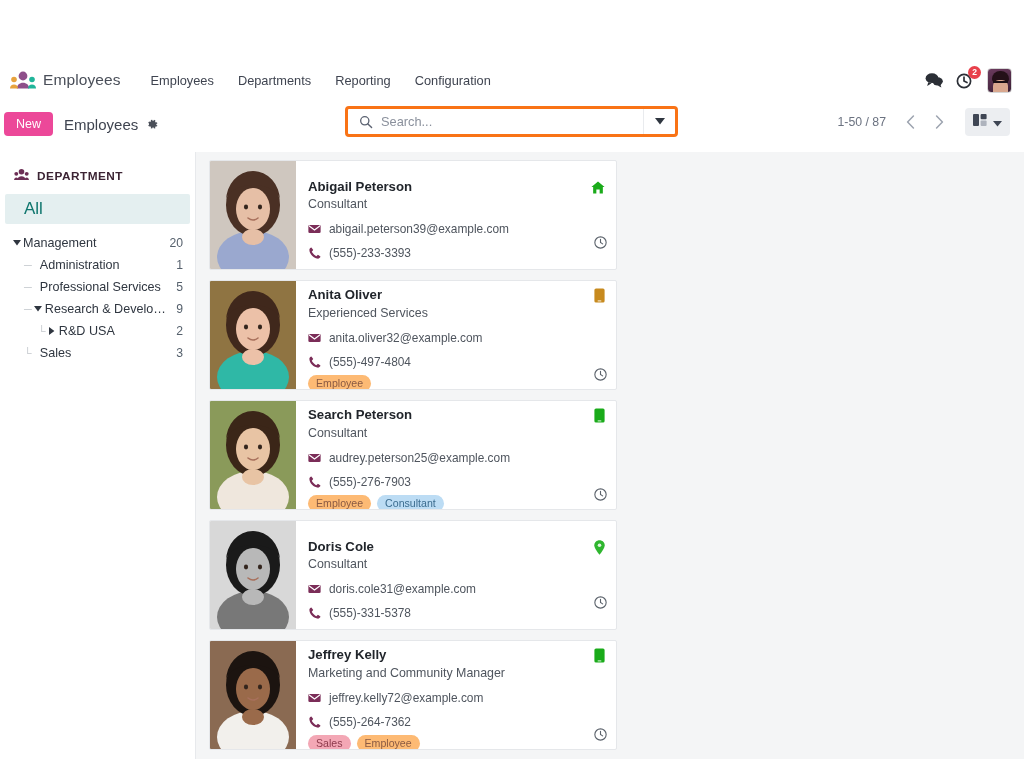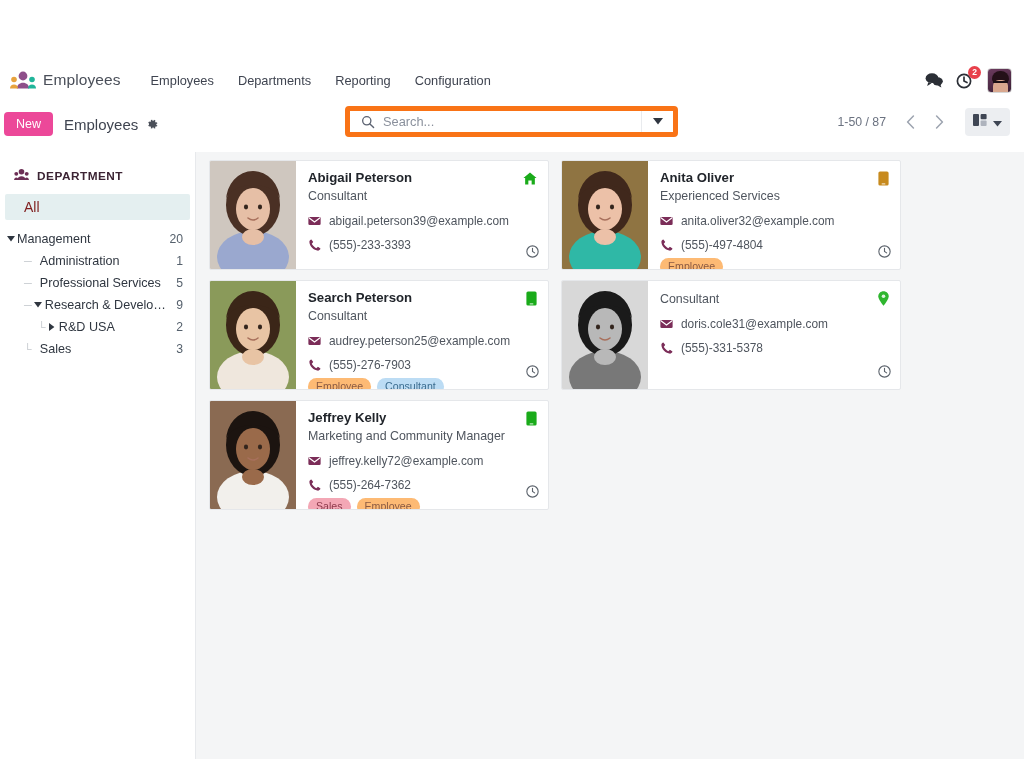--- a/index.html
+++ b/index.html
@@ -54,21 +54,21 @@
   .btn-new {
     margin-left: 4px; background: #ec4899; color: #fff;
     font-size: 12.5px; padding: 5px 12px; border-radius: 4px; border: none;
     cursor: pointer; font-family: inherit;
   }
   .view-title { font-size: 15px; color: #3f4450; margin-left: 11px; }
   .gear { margin-left: 8px; color: #4a4f59; font-size: 12px; cursor: pointer; display:inline-flex; }
 
   .searchwrap {
     position: absolute; left: 345px; top: 106px; width: 333px; height: 31px;
-    border: 5px solid #f97316; border-radius: 4px; display: flex; align-items: center;
+    border: 3px solid #f97316; border-radius: 4px; display: flex; align-items: center;
     background: #fff;
   }
   .search-ico { margin-left: 11px; display: flex; color: #6b7280; }
   .search-input {
     border: none; outline: none; flex: 1; font-size: 12.8px; color: #333;
     padding: 0 8px; background: transparent; font-family: inherit;
   }
   .search-input::placeholder { color: #8a909c; }
   .search-caret {
     width: 32px; height: 100%; border-left: 1px solid #e9ebee;
@@ -90,42 +90,42 @@
   .body { position: absolute; top: 152px; left: 0; width: 1024px; height: 607px; display: flex; }
   .sidebar {
     width: 196px; height: 100%; background: #fff; border-right: 1px solid #e7e9ec;
     padding-top: 16px; flex-shrink: 0;
   }
   .side-title {
     display: flex; align-items: center; gap: 8px; padding: 0 12px 0 14px;
     font-size: 11.8px; font-weight: bold; color: #3c2434; letter-spacing: .5px; margin-bottom: 10px;
   }
   .side-all {
-    margin: 0 5px; padding: 5px 0 5px 19px; font-size: 14px; color: #7f1d1d;
+    margin: 0 5px; padding: 5px 0 5px 19px; font-size: 17px; color: #0f766e;
     background: #e4eff0; border-radius: 2px; cursor: pointer;
   }
   .tree { margin-top: 8px; font-size: 12.6px; position: relative; }
   .tree-row {
     display: flex; align-items: center; padding: 4px 12px 4px 0; cursor: pointer; position: relative;
   }
   .tree-label { flex: 1; color: #2f3640; white-space: nowrap; overflow: hidden; text-overflow: ellipsis; }
   .tree-count { color: #55606c; font-size: 12.2px; padding-left: 6px; }
   .caret { width: 13px; display: inline-flex; justify-content: center; color: #333; font-size: 8px; flex-shrink: 0; }
   .stub { color: #c3c7cc; font-size: 11px; }
 
   
   .kanban {
     flex: 1; background: #f4f5f6; padding: 8px 7px 0 7px;
     display: flex; flex-wrap: wrap; align-content: flex-start; gap: 0;
     overflow: hidden;
   }
   .card {
-    width: 340px; height: 110px; background: #fff; border: 1px solid #e5e7ea;
+    width: 408px; height: 110px; background: #fff; border: 1px solid #e5e7ea;
     margin: 0 6px 10px 6px; display: flex; position: relative; overflow: hidden;
-    border-radius: 2px; cursor: pointer;
+    border-radius: 2px; cursor: pointer; align-items: center;
   }
   .card-photo { width: 86px; height: 100%; flex-shrink: 0; overflow: hidden; position: relative; }
   .card-photo .ph { position: absolute; inset: 0; }
   .card-body { flex: 1; padding: 9px 10px 0 12px; position: relative; min-width: 0; }
   .emp-name { font-size: 13.2px; font-weight: bold; color: #21252b; line-height: 1.25; }
   .emp-job { font-size: 12.4px; color: #4f555e; margin-top: 1px; line-height: 1.3; }
   .emp-line { display: flex; align-items: center; gap: 8px; margin-top: 10px; font-size: 11.9px; color: #4f555e; }
   .emp-line .li { color: #7b2d58; display: flex; width: 13px; justify-content: center; flex-shrink: 0; }
   .tags { display: flex; gap: 6px; margin-top: 6px; }
   .tag { font-size: 10.6px; padding: 2px 8px 3px 8px; border-radius: 9px; white-space: nowrap; }
@@ -248,21 +248,21 @@
             <path d="M0 13c0-1.8 1.1-2.9 2.4-2.9S4.8 11.2 4.8 13z" fill="#6d2f55"></path>
             <circle cx="13.6" cy="6.3" r="2.1" fill="#6d2f55"></circle>
             <path d="M11.2 13c0-1.8 1.1-2.9 2.4-2.9S16 11.2 16 13z" fill="#6d2f55"></path>
           </svg>
         </span>
         <span>DEPARTMENT</span>
       </div>
       <div class="side-all">All</div>
       <div class="tree">
 
-        <div class="tree-row" style="padding-left:4px">
+        <div class="tree-row" style="padding-left:10px">
           <span class="caret">
             <svg width="8" height="6" viewBox="0 0 8 6">
                 <path d="M0 0 L8 0 L4 5.4 Z" fill="#2f3640"></path>
               </svg>
           </span>
           <span class="tree-label">Management</span>
           <span class="tree-count">20</span>
         </div>
 
         <div class="tree-row" style="padding-left:24px">
@@ -456,20 +456,21 @@
               <ellipse cx="43" cy="44" rx="27" ry="31" fill="#1a1a1a"></ellipse>
               <ellipse cx="43" cy="48" rx="17" ry="21" fill="#b8b8b8"></ellipse>
               <path d="M16 40 a27 30 0 0 1 54 0 a27 16 0 0 0 -54 0z" fill="#1a1a1a"></path>
               <ellipse cx="36" cy="46" rx="2.1" ry="2.4" fill="#33251d"></ellipse>
               <ellipse cx="50" cy="46" rx="2.1" ry="2.4" fill="#33251d"></ellipse>
               <path d="M38 57 q5 4 10 0" stroke="#a8705c" stroke-width="1.6" fill="none" stroke-linecap="round"></path>
               <ellipse cx="43" cy="76" rx="11" ry="8" fill="#b8b8b8"></ellipse>
             </svg>
           </div>
           <div class="card-body">
+            <div class="emp-name">Doris Cole</div>
             <div class="emp-job">Consultant</div>
             <div class="emp-line">
               <span class="li">
                 <svg width="13" height="10" viewBox="0 0 14 10">
                   <rect x="0.4" y="0.6" width="13.2" height="8.8" rx="1.4" fill="#7b2d58"></rect>
                   <path d="M1 1.6 L7 6 L13 1.6" stroke="#fff" stroke-width="1.3" fill="none"></path>
                 </svg>
               </span>
               <span>doris.cole31@example.com</span>
             </div>

